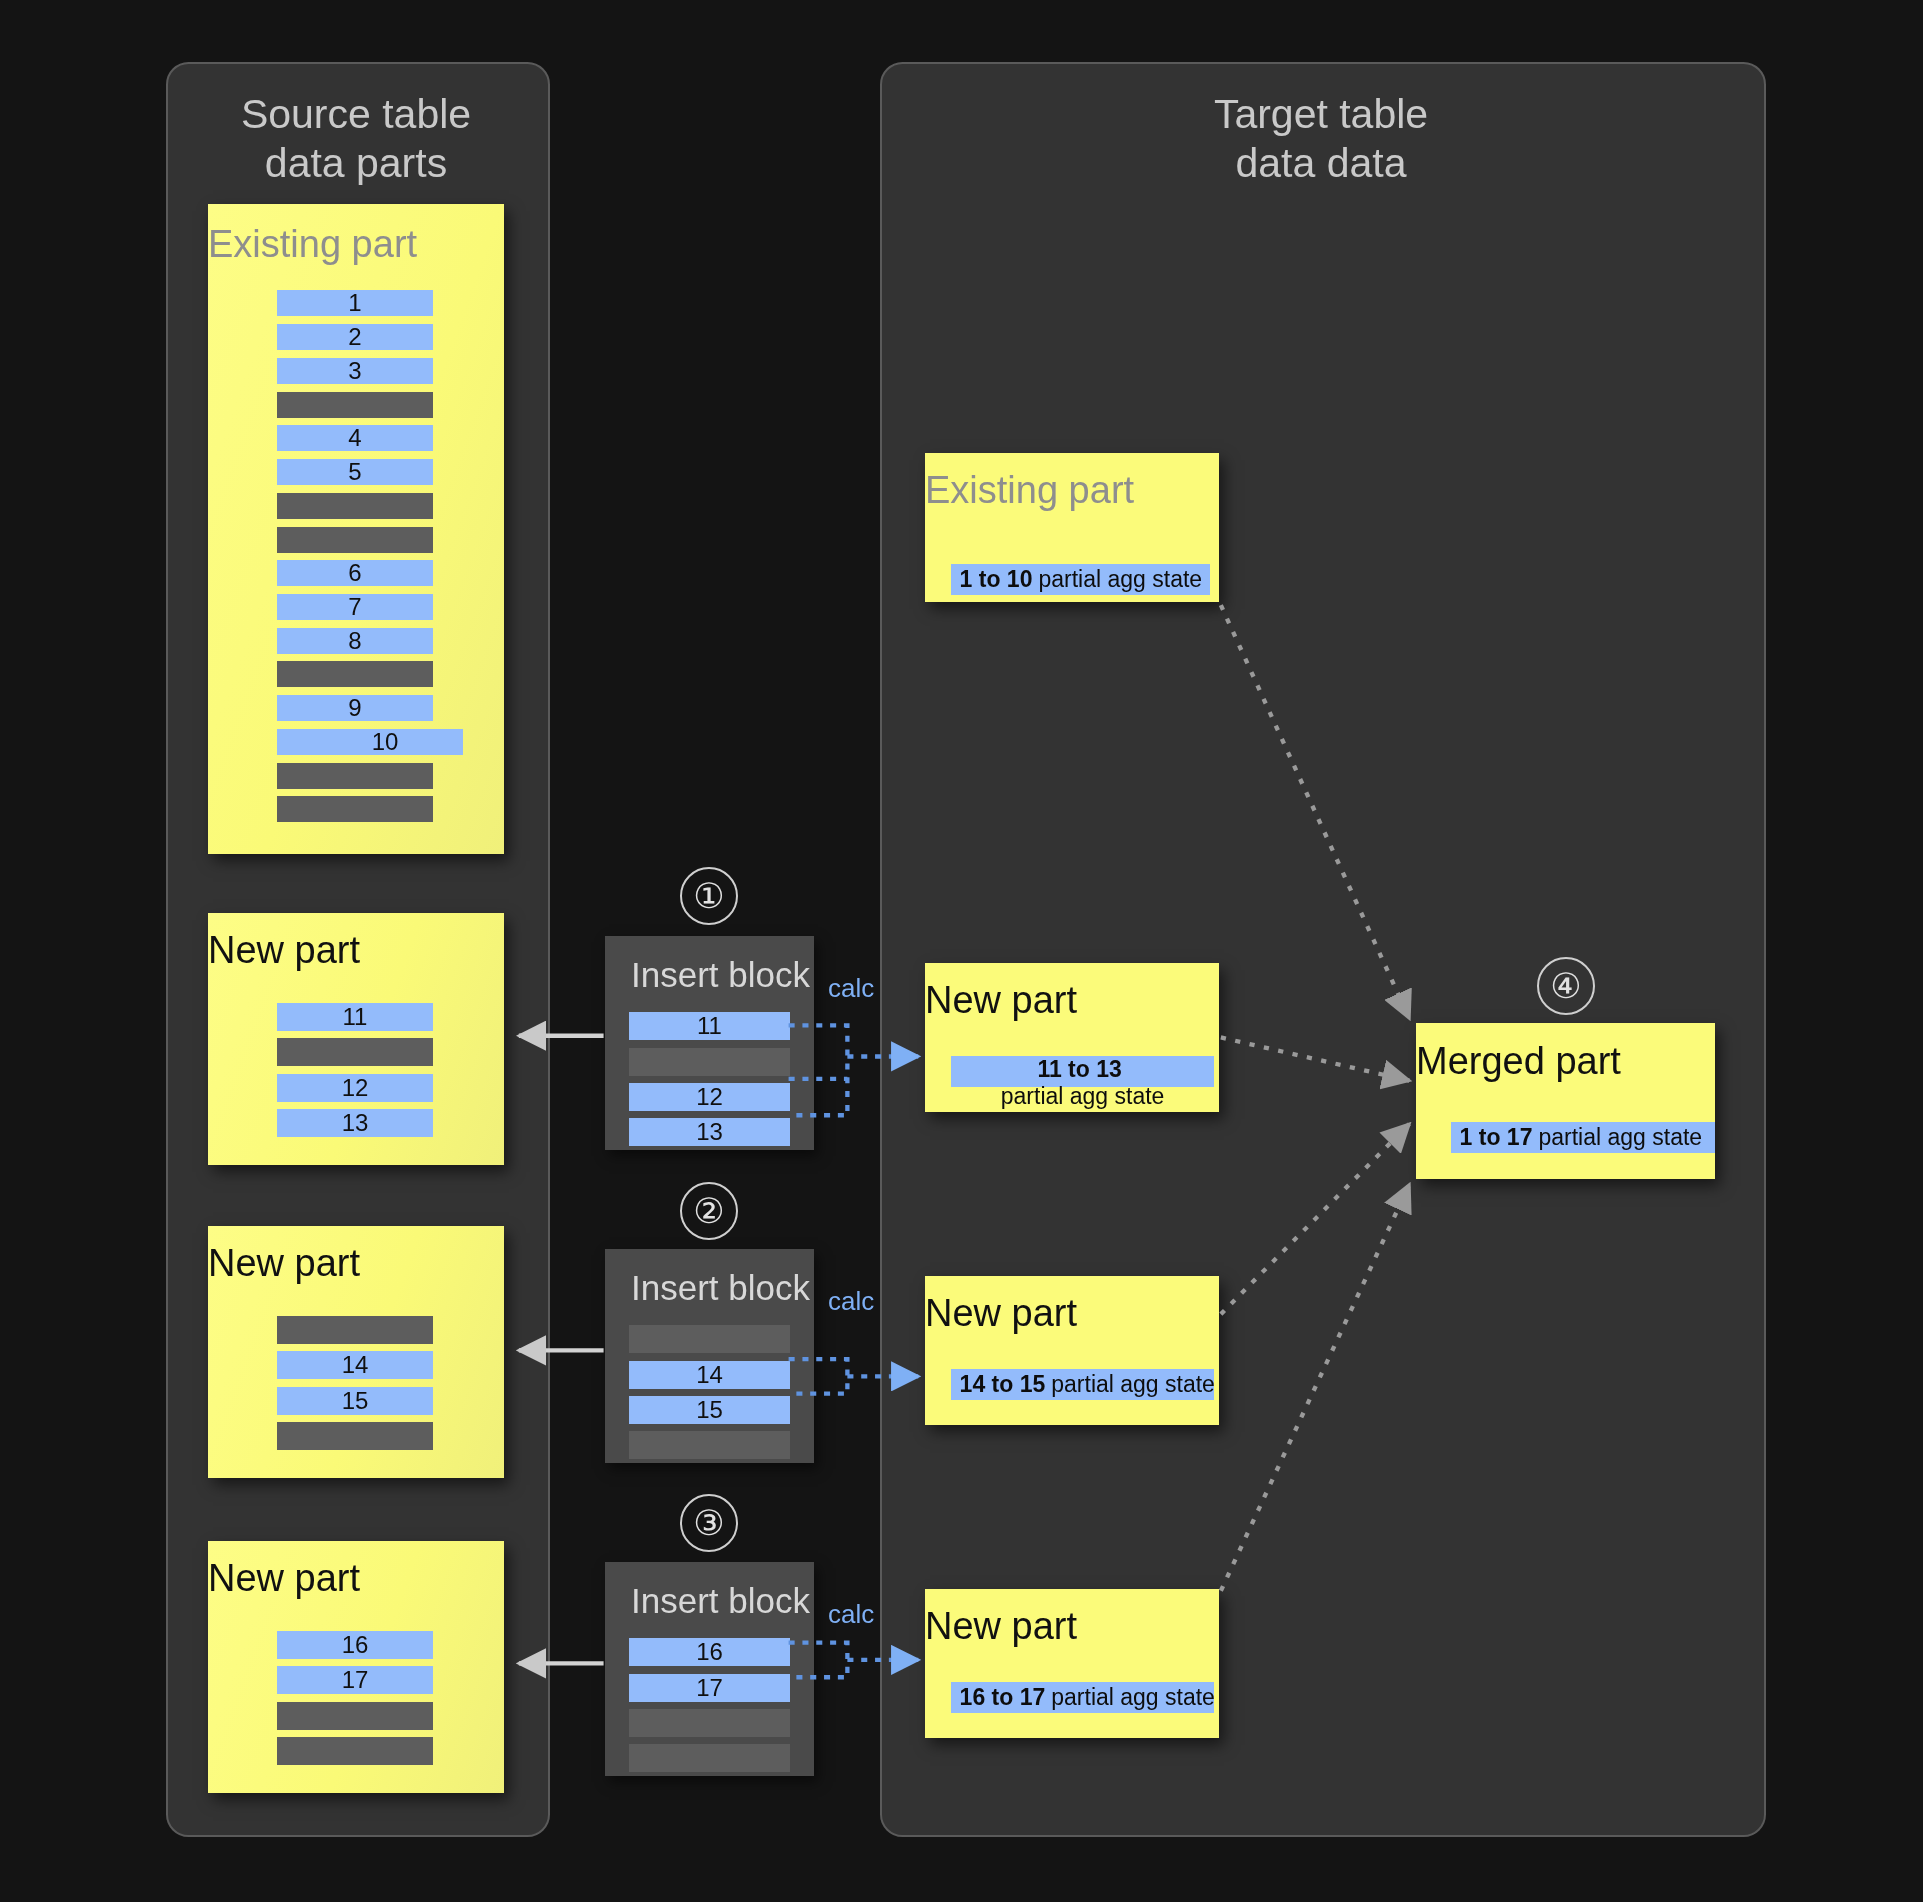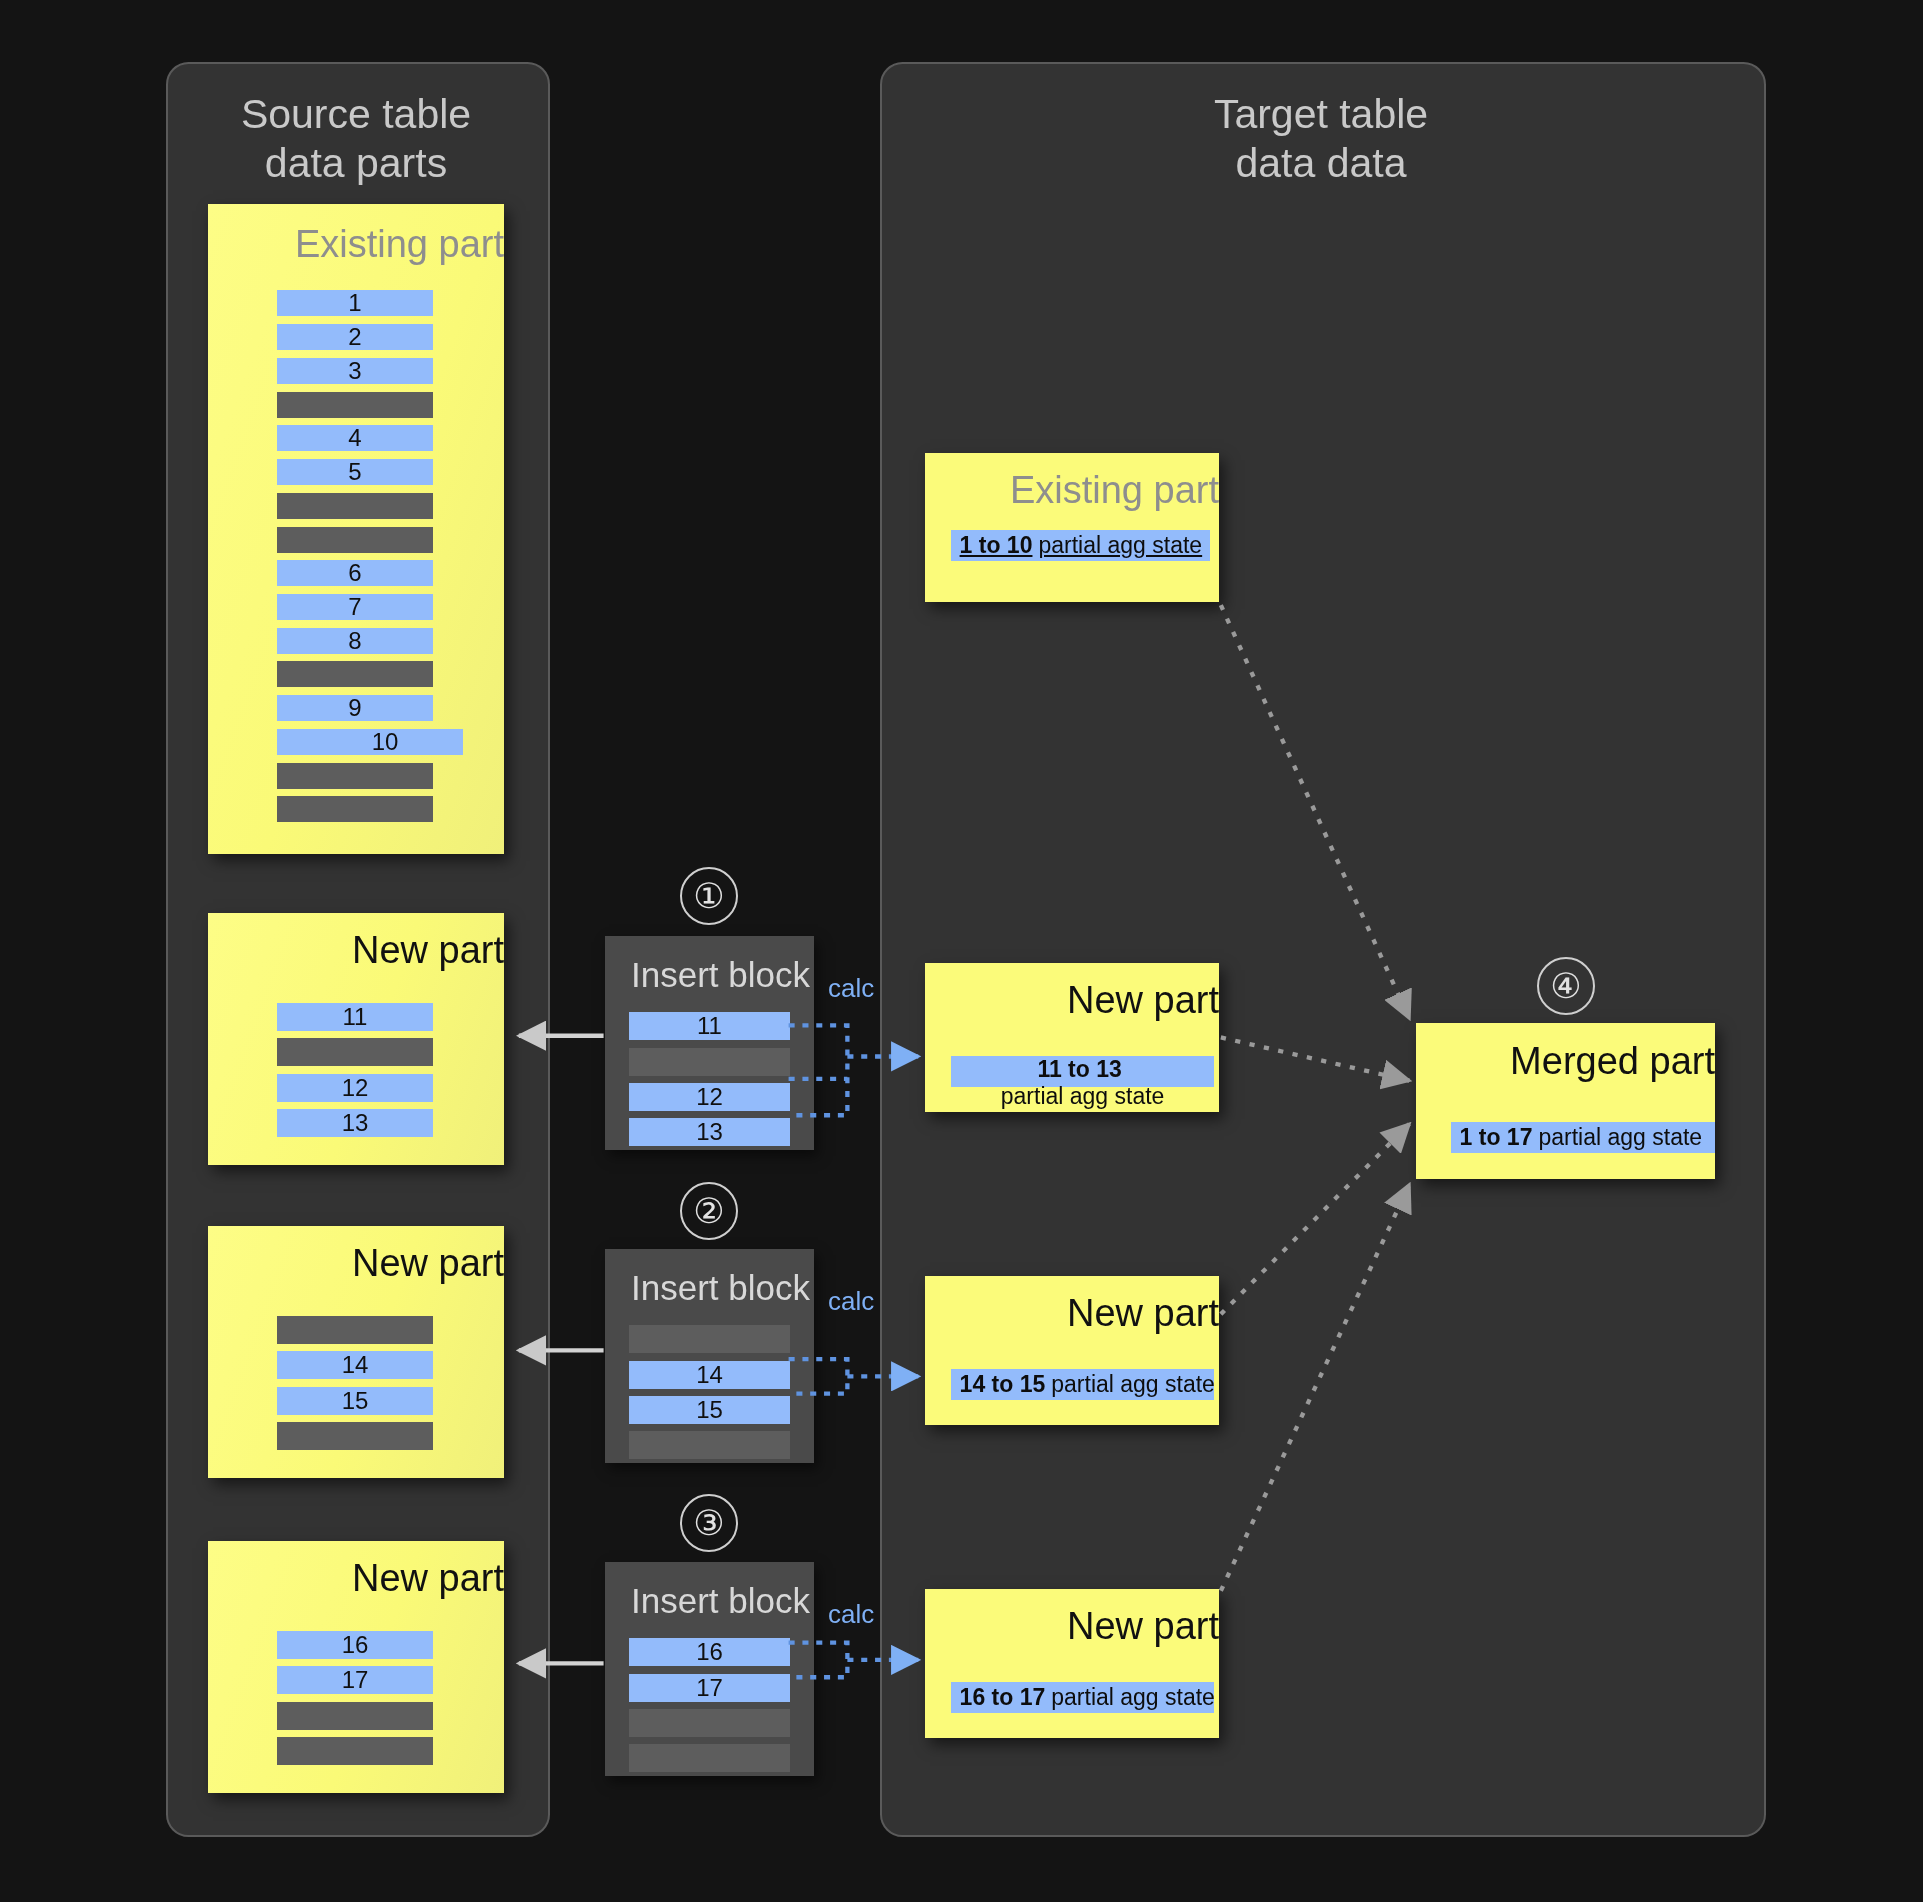--- a/index.html
+++ b/index.html
@@ -14,21 +14,21 @@
   .panel-title{
     position:absolute;left:0;right:0;text-align:center;color:#c9c9c9;
     font-size:41px;line-height:1.2;white-space:pre-line;
   }
   .ypart{
     position:absolute;background:#fbfb7a;
     box-shadow:5.2px 7px 14px rgba(0,0,0,.55);
   }
   .ypart.grad{background:linear-gradient(110deg,#fdfd86 0%,#fafa77 55%,#f0f07a 100%);}
   .part-label{
-    position:absolute;left:0;right:0;text-align:right;font-size:38px;
+    position:absolute;left:0;right:0;text-align:left;font-size:38px;
   }
   .label-gray{color:#8e8e8e;}
   .label-black{color:#111111;}
   .row{position:absolute;}
   .row.blue{
     background:#93bbfb;color:#101010;font-size:24px;
     display:flex;align-items:center;justify-content:center;
   }
   .row.gray{background:#5d5d5d;}
   .iblock{
@@ -134,21 +134,21 @@
   </div>
 <div class="calc" style="left:828px;top:1599px;">calc</div>
 
 <div class="panel" style="left:880px;top:62px;width:882px;height:1771px;">
 </div>
 <div class="panel-title" style="left:880px;top:90px;width:882px;">Target table
 data data</div>
 
 <div class="ypart" style="left:925px;top:453px;width:294px;height:149px;">
   <div class="part-label label-gray" style="top:15.6px;">Existing part</div>
-  <div class="agg" style="left:26px;top:77px;width:242px;height:31px;text-decoration:underline;">
+  <div class="agg" style="left:26px;top:111px;width:242px;height:31px;">
     <b>1 to 10</b>
     <span>partial agg state</span>
   </div>
 </div>
 
 <div class="ypart" style="left:925px;top:963px;width:294px;height:149px;">
   <div class="part-label label-black" style="top:15.6px;">New part</div>
   <div class="agg" style="left:26px;top:93px;width:246px;height:31px;flex-direction:column;">
     <b>11 to 13</b>
     <span>partial agg state</span>

